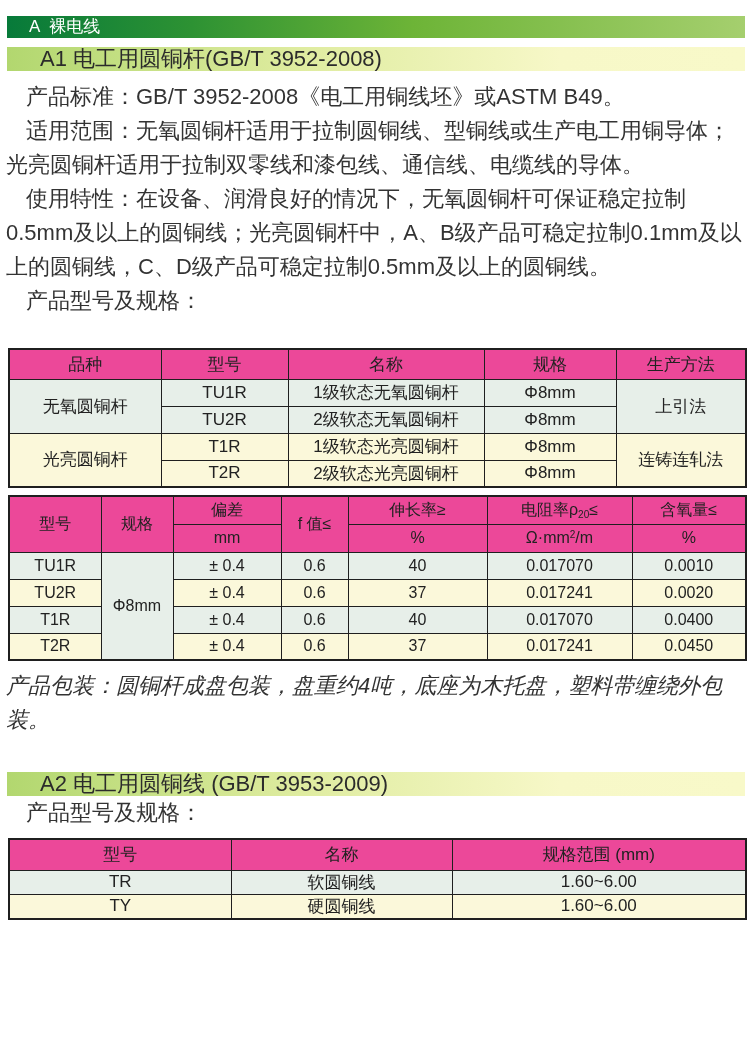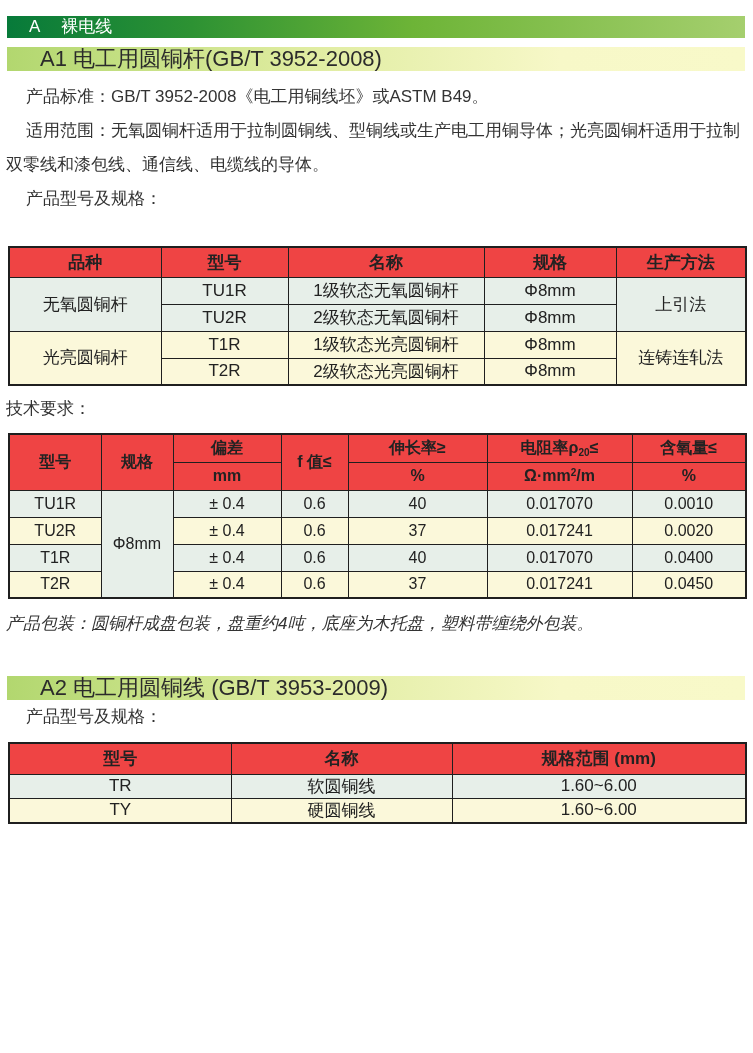--- a/index.html
+++ b/index.html
@@ -8,46 +8,46 @@
     width:753px; height:1053px; background:#ffffff; overflow:hidden;
     font-family:"Liberation Sans","DejaVu Sans",sans-serif;
     color:#333333;
   }
   
   .bar-top {
     margin:16px 8px 0 7px; height:22px; line-height:22px;
     padding-left:22px; font-size:17px; color:#ffffff;
     background:linear-gradient(90deg,#077a3a 0%,#2d9233 25%,#6db437 55%,#a5cf6e 100%);
   }
-  .bar-top .sec-title { margin-left:21px; }
+  .bar-top .sec-title { margin-left:9px; }
   .bar-sub {
     margin:9px 8px 0 7px; height:24px; line-height:24px;
     padding-left:33px; font-size:22px; color:#2b2b2b;
     background:linear-gradient(90deg,#b2d76f 0%,#dfeca0 40%,#f7f8c8 75%,#f8f9c9 100%);
   }
   .bar-sub.a2 { margin-top:35px; }
   
   .paras { margin-top:9px; }
-  p { margin:0 6px; line-height:34px; font-size:17px; color:#333333; }
+  p { margin:0 6px; line-height:34px; font-size:22px; color:#333333; }
   p.indent { text-indent:20px; }
   .mt4  { }
   .mt6  { margin-top:6px; }
   .mt8  { margin-top:8px;font-style:italic; }
   .mt14 { margin-top:14px; }
   
   table {
     border-collapse:collapse; table-layout:fixed;
     margin-left:8px; width:737px;
     border:2px solid #1f1f1f;
   }
   th,td {
     border:1px solid #1f1f1f; text-align:center; vertical-align:middle;
     padding:0; font-weight:normal; color:#222222; overflow:hidden;
   }
-  thead th { background:#ef4444;font-weight:bold; }
+  thead th { background:#ec4899; }
   .bg-g { background:#e7efe9; }
   .bg-y { background:#fbf8da; }
   .t1 { margin-top:30px; }
   .t1 th { height:30px; font-size:17px; }
   .t1 td { height:27px; font-size:17px; }
   .t2 { margin-top:7px; }
   .t2 th { height:28px; font-size:16px; }
   .t2 td { height:27px; font-size:16px; }
   .t3 { margin-top:8px; }
   .t3 th { height:31px; font-size:17px; }
@@ -64,20 +64,21 @@
     <span>A</span><span class="sec-title">裸电线</span>
   </div>
 
   <div class="bar-sub">
     <span>A1 电工用圆铜杆(GB/T 3952-2008)</span>
   </div>
 
   <div class="paras">
     <p class="indent">产品标准：GB/T 3952-2008《电工用铜线坯》或ASTM B49。</p>
     <p class="indent">适用范围：无氧圆铜杆适用于拉制圆铜线、型铜线或生产电工用铜导体；光亮圆铜杆适用于拉制双零线和漆包线、通信线、电缆线的导体。</p>
+    <p class="indent">使用特性：在设备、润滑良好的情况下，无氧圆铜杆可保证稳定拉制0.5mm及以上的圆铜线；光亮圆铜杆中，A、B级产品可稳定拉制0.1mm及以上的圆铜线，C、D级产品可稳定拉制0.5mm及以上的圆铜线。</p>
     <p class="indent mt4">产品型号及规格：</p>
   </div>
 
   <table class="t1">
     <colgroup>
         <col style="width:152px">
         <col style="width:127px">
         <col style="width:196px">
         <col style="width:132px">
         <col style="width:130px">
@@ -112,21 +113,20 @@
         <td class="bg-y" rowspan="2">连铸连轧法</td>
       </tr>
       <tr>
         <td class="bg-y">T2R</td>
         <td class="bg-y">2级软态光亮圆铜杆</td>
         <td class="bg-y">Φ8mm</td>
       </tr>
     </tbody>
   </table>
 
-  <p class="mt6">技术要求：</p>
 
   <table class="t2">
     <colgroup>
         <col style="width:92px">
         <col style="width:72px">
         <col style="width:108px">
         <col style="width:67px">
         <col style="width:139px">
         <col style="width:145px">
         <col style="width:114px">

